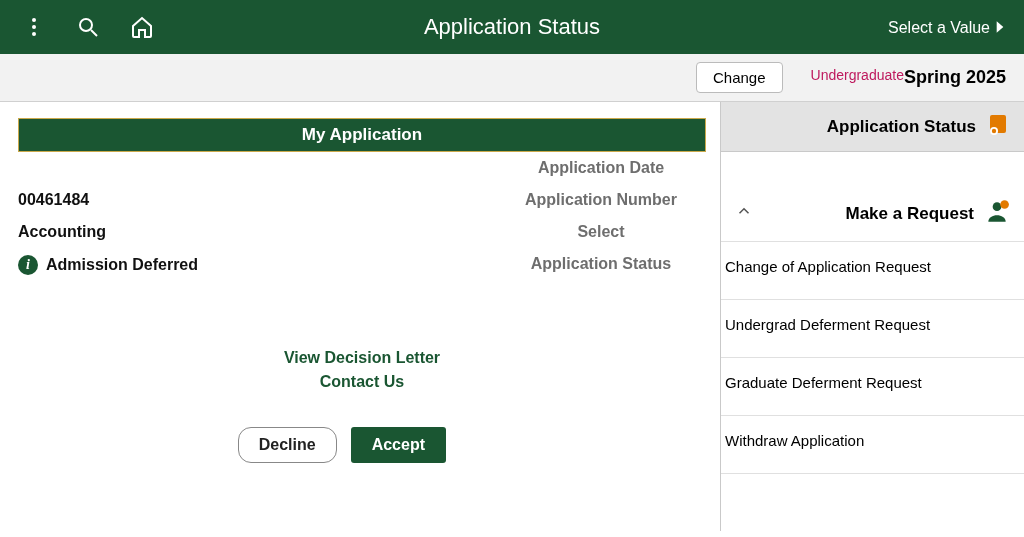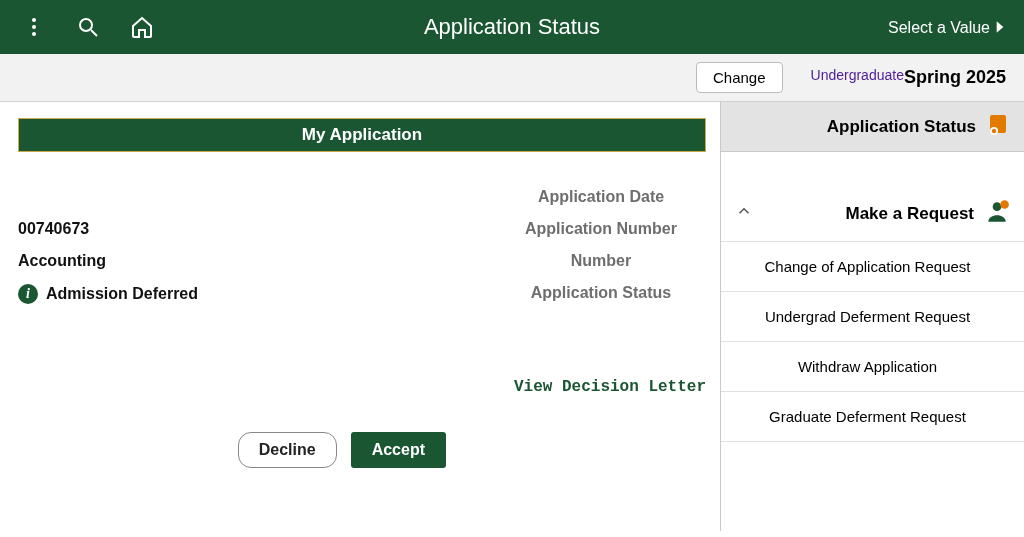--- a/index.html
+++ b/index.html
@@ -48,21 +48,21 @@
   
   .subheader {
     background: #f2f2f2;
     border-bottom: 1px solid #d0d0d0;
     display: flex;
     align-items: center;
     padding: 8px 18px;
   }
   .term-block { display: flex; flex-direction: row;  }
   .term-title { font-weight: 700; font-size: 18px; }
-  .term-sub   { font-size: 14px; color: #4c1d95; }
+  .term-sub   { font-size: 14px; color: #be185d; }
   .change-btn {
     margin-right: 28px;   
     background: #fff;
     border: 1px solid #bbb;
     border-radius: 4px;
     padding: 6px 16px;
     font-size: 15px;
     cursor: pointer;
   }
   
@@ -95,42 +95,42 @@
     border-bottom: 1px solid #e0e0e0;
     cursor: pointer;
     margin-top: 34px;
   }
   .side-parent .sp-icon svg{ width:26px;height:26px; color:#1a5632;}
   .side-parent .sp-icon .bubble{ fill:#e27a00;}
   .side-parent .sp-label{ margin-right:10px; flex:1;}
   .side-parent .chev { color:#555;}
   .side-parent .chev svg{width:18px;height:18px;}
   .side-child {
-    padding: 16px 14px 16px 4px;
+    padding: 16px 14px 24px 4px;
     font-size: 15px;
     border-bottom: 1px solid #e0e0e0;
     cursor: pointer;
-    text-align: center;
+    text-align: left;
   }
 
   
   .maincol {
     flex: 1;
     padding: 16px 14px 0 18px;
     position: relative;
   }
   .panel-title {
     background: #1a5632;
     color: #fff;
     border: 1px solid #caa94b;
     text-align: center;
     font-weight: 700;
     font-size: 17px;
     padding: 6px 0;
-    margin-bottom: 36px;
+    margin-bottom: 7px;
   }
   .kv-row {
     display: flex;
     margin-bottom: 14px;
   }
   .kv-label {
     width: 210px;
     text-align: center;      
     color: #6e6e6e;
     font-weight: 700;
@@ -147,22 +147,21 @@
   }
   .info-dot {
     width:20px;height:20px;border-radius:50%;
     background:#1a5632;color:#fff;
     display:inline-flex;align-items:center;justify-content:center;
     font-weight:700;font-style:italic;font-family:Georgia,serif;
     font-size:14px;
   }
   .link-stack {
     margin-top: 74px;
-    text-align: right;      
-    font-family: Liberation Mono, monospace;
+    text-align: center;      
   }
   .link-stack a{
     display:block;
     color:#1a5632;
     font-weight:700;
     font-size:16px;
     text-decoration:none;
     margin-bottom:6px;
   }
   .action-row{
@@ -251,48 +250,49 @@
       <span class="sp-label">Make a Request</span>
       <span class="chev">
         <svg viewBox="0 0 24 24">
             <path fill="none" stroke="currentColor" stroke-width="2" d="M6 15l6-6 6 6"></path>
           </svg>
       </span>
     </div>
 
     <div class="side-child">Change of Application Request</div>
     <div class="side-child">Undergrad Deferment Request</div>
+    <div class="side-child">Graduate Deferment Request</div>
     <div class="side-child">Withdraw Application</div>
-    <div class="side-child">Graduate Deferment Request</div>
   </div>
 
   <div class="maincol">
     <div class="panel-title">My Application</div>
 
     <div class="kv-row">
       <div class="kv-label">Application Date</div>
     </div>
     <div class="kv-row">
       <div class="kv-label">Application Number</div>
-      <div class="kv-value">00740673</div>
-    </div>
-    <div class="kv-row">
-      <div class="kv-label">Number</div>
+      <div class="kv-value">00461484</div>
+    </div>
+    <div class="kv-row">
+      <div class="kv-label">Select</div>
       <div class="kv-value">Accounting</div>
     </div>
     <div class="kv-row">
       <div class="kv-label">Application Status</div>
       <div class="kv-value">
         <span>Admission Deferred</span>
         <span class="info-dot">i</span>
       </div>
     </div>
 
     <div class="link-stack">
       <a href="#">View Decision Letter</a>
+      <a href="#">Contact Us</a>
     </div>
 
     <div class="action-row">
       <button class="btn-primary">Accept</button>
       <button class="btn-secondary">Decline</button>
     </div>
   </div>
 
 </div>
 

